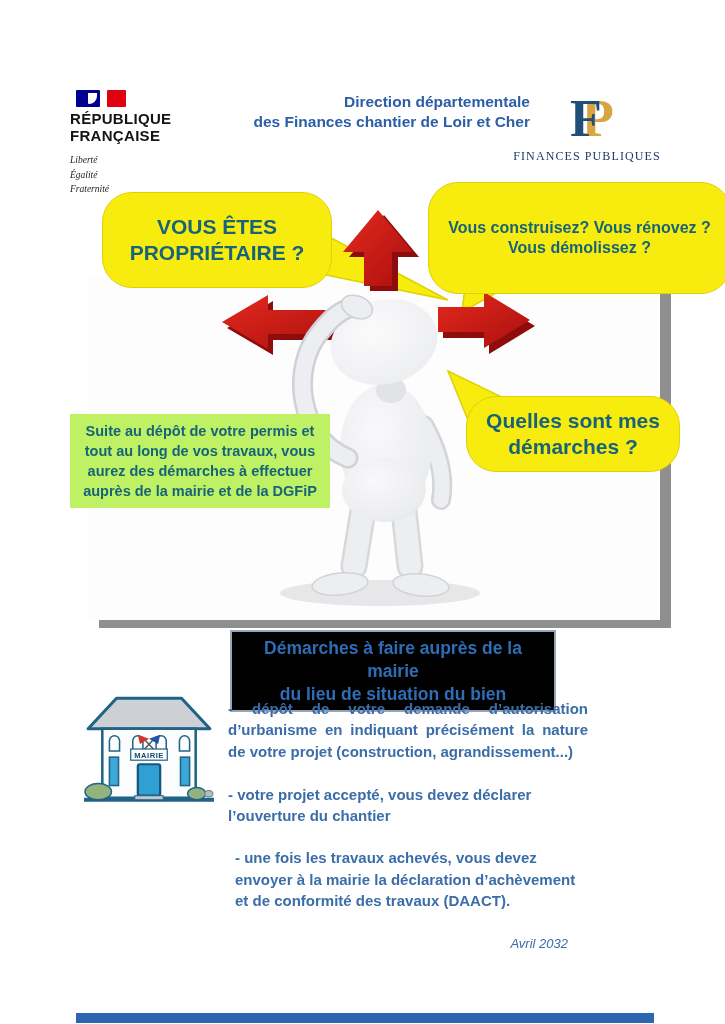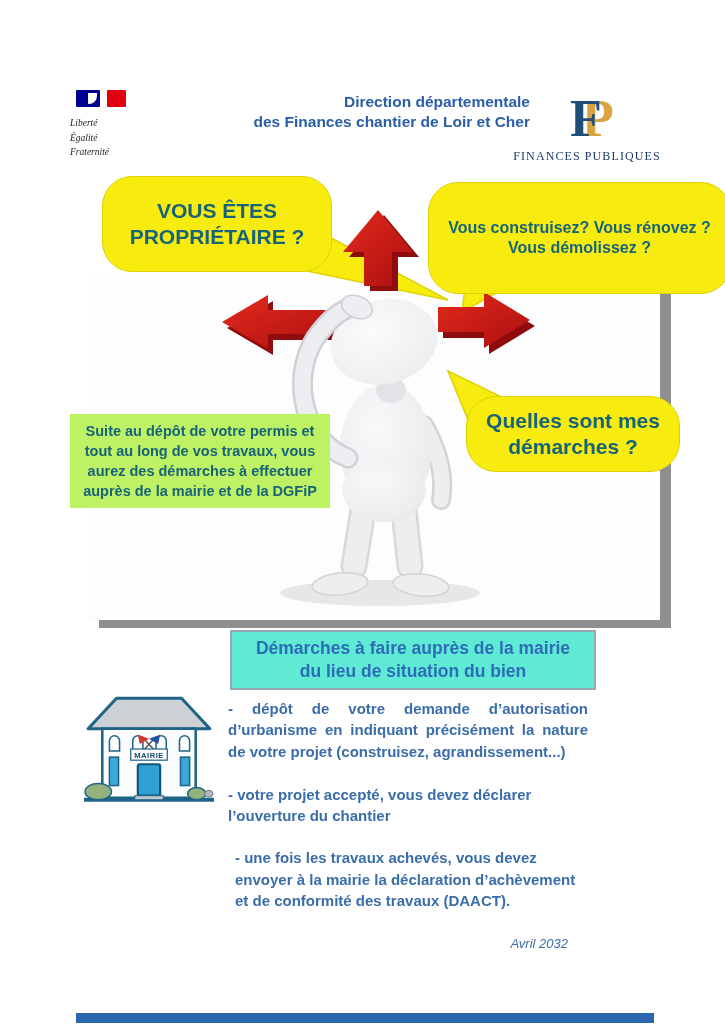--- a/index.html
+++ b/index.html
@@ -27,32 +27,32 @@
                  color:#1b3a66; margin-top:1px; white-space:nowrap; }
 
   
   .photo-box { position:absolute; left:88px; top:278px; width:572px; height:342px;
                background:#fdfdfe; box-shadow:11px 8px 0 0 #8f8f8f; z-index:1; }
   .scene-svg { position:absolute; left:0; top:180px; width:725px; height:460px; z-index:2; }
 
   .bubble { position:absolute; z-index:3; background:#f8ec0e; border:1.5px solid #ddd204;
             border-radius:30px; color:#17647a; font-weight:800; text-align:center;
             display:flex; align-items:center; justify-content:center; line-height:1.25; }
-  .bubble-owner  { left:102px; top:176px; width:230px; height:96px;  font-size:21px; padding:0 13px; box-sizing:border-box; }
+  .bubble-owner  { left:102px; top:192px; width:230px; height:96px;  font-size:21px; padding:0 13px; box-sizing:border-box; }
   .bubble-build  { left:428px; top:182px; width:303px; height:112px; font-size:16px; padding:0 9px; box-sizing:border-box; }
   .bubble-steps  { left:466px; top:396px; width:214px; height:76px;  font-size:21px; padding:0 10px; box-sizing:border-box; }
 
   .note-box { position:absolute; left:70px; top:414px; width:260px; height:94px; z-index:3;
               background:#bef264; color:#17647a; font-weight:700; font-size:14.5px;
               line-height:1.38; text-align:center; display:flex; align-items:center;
               justify-content:center; padding:4px 8px; box-sizing:border-box; }
 
   
-  .section-title { position:absolute; left:230px; top:630px; width:366px; box-sizing:border-box;
-                   border:2px solid #97a5b6; background:#5eead4; padding:5px 4px;
+  .section-title { position:absolute; left:230px; top:630px; width:326px; box-sizing:border-box;
+                   border:2px solid #97a5b6; background:#000000; padding:5px 4px;
                    text-align:center; color:#2e6db5; font-weight:800; font-size:17.5px; line-height:1.3; }
   .mairie { position:absolute; left:82px; top:690px; width:134px; height:116px; }
 
   .content { position:absolute; left:228px; top:698px; width:360px;
              color:#3b6da8; font-weight:700; font-size:15px; line-height:1.42; }
   .content .item-1 { text-align:justify; margin:0 0 22px 0; }
   .content .item-2 { margin:0 0 21px 0; }
   .content .item-3 { margin:0; padding-left:7px; }
 
   .date { position:absolute; left:228px; top:936px; width:340px; text-align:right;
@@ -62,20 +62,24 @@
 </style>
 </head>
 <body>
 
 <div class="page">
 
   <div class="rf-block">
     <div class="rf-flag">
       <span class="flag-b"></span>
       <span class="flag-r"></span>
+    </div>
+    <div class="rf-name">
+      <div>RÉPUBLIQUE</div>
+      <div>FRANÇAISE</div>
     </div>
     <div class="rf-motto">
       <div>Liberté</div>
       <div>Égalité</div>
       <div>Fraternité</div>
     </div>
   </div>
 
   <div class="doc-title">
     <div>Direction départementale</div>
@@ -177,21 +181,21 @@
     <rect x="48" y="58" width="36" height="11" fill="#ffffff" stroke="#1f6387" stroke-width="1.2"></rect>
     <text x="66" y="66.5" text-anchor="middle" font-family="Liberation Sans, sans-serif" font-size="7.5" font-weight="bold" fill="#12496b" letter-spacing="0.5">MAIRIE</text>
     <rect x="55" y="73" width="22" height="31" rx="2" fill="#2f9fd4" stroke="#14557a" stroke-width="2.2"></rect>
     <rect x="52" y="104" width="28" height="4" fill="#c3c8cd" stroke="#1f6387" stroke-width="1"></rect>
     <ellipse cx="16" cy="100" rx="13" ry="8" fill="#94b37c" stroke="#1f6387" stroke-width="1.5"></ellipse>
     <ellipse cx="113" cy="102" rx="9" ry="6" fill="#94b37c" stroke="#1f6387" stroke-width="1.5"></ellipse>
     <ellipse cx="125" cy="102" rx="4" ry="3.2" fill="#b8bcc0" stroke="#6b7b8a" stroke-width="1"></ellipse>
   </svg>
 
   <div class="content">
-    <p class="item-1">- dépôt de votre demande d’autorisation d’urbanisme en indiquant précisément la nature de votre projet (construisez, agrandissement...)</p>
+    <p class="item-1">- dépôt de votre demande d’autorisation d’urbanisme en indiquant précisément la nature de votre projet (construction, agrandissement...)</p>
     <p class="item-2">- votre projet accepté, vous devez déclarer l’ouverture du chantier</p>
     <p class="item-3">- une fois les travaux achevés, vous devez envoyer à la mairie la déclaration d’achèvement et de conformité des travaux (DAACT).</p>
   </div>
 
   <div class="date">Avril 2032</div>
 
   <div class="footer-bar"></div>
 
 </div>
 

